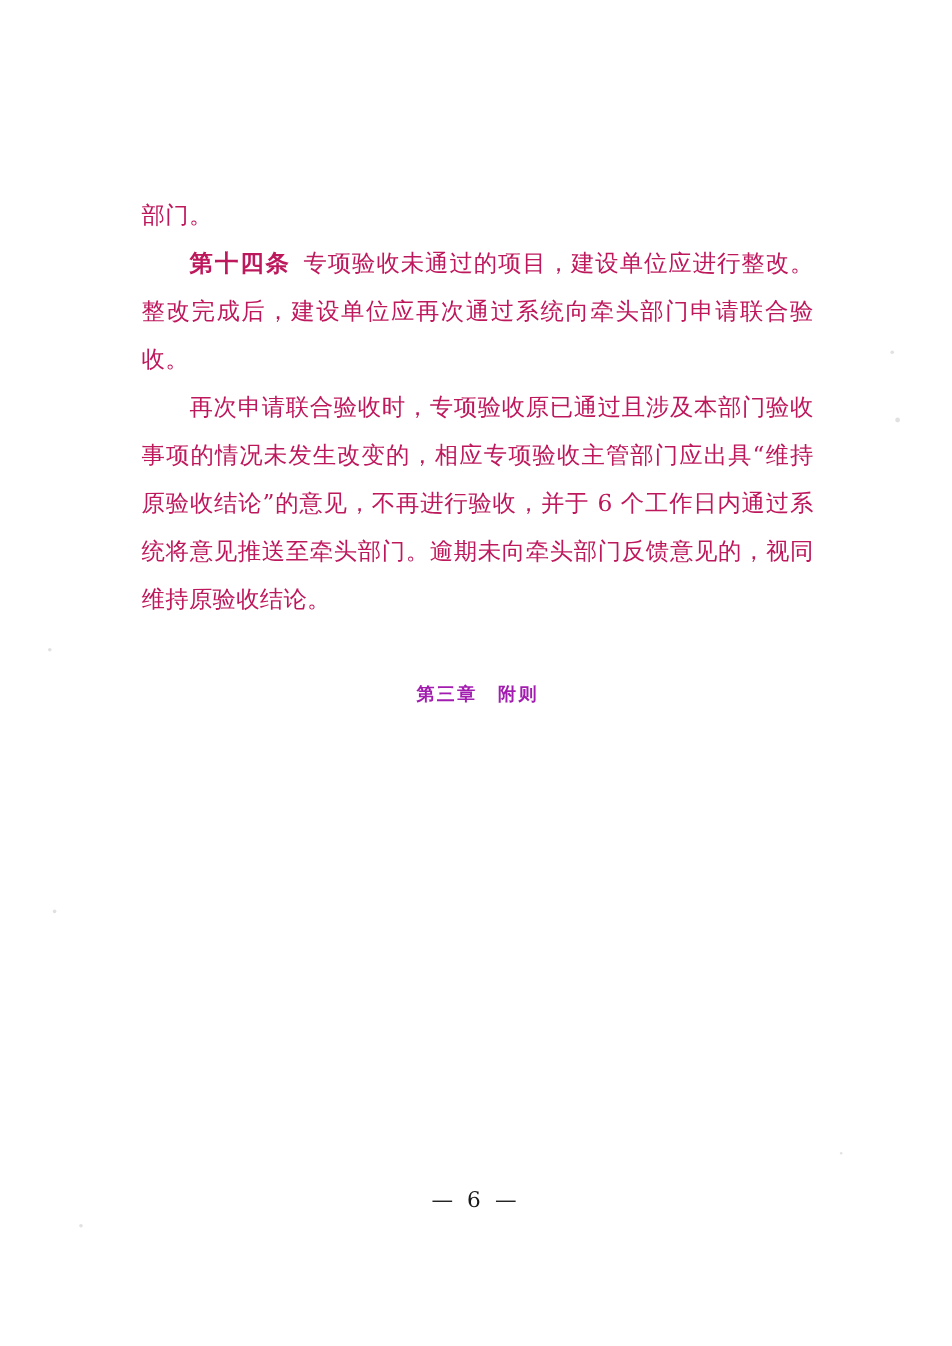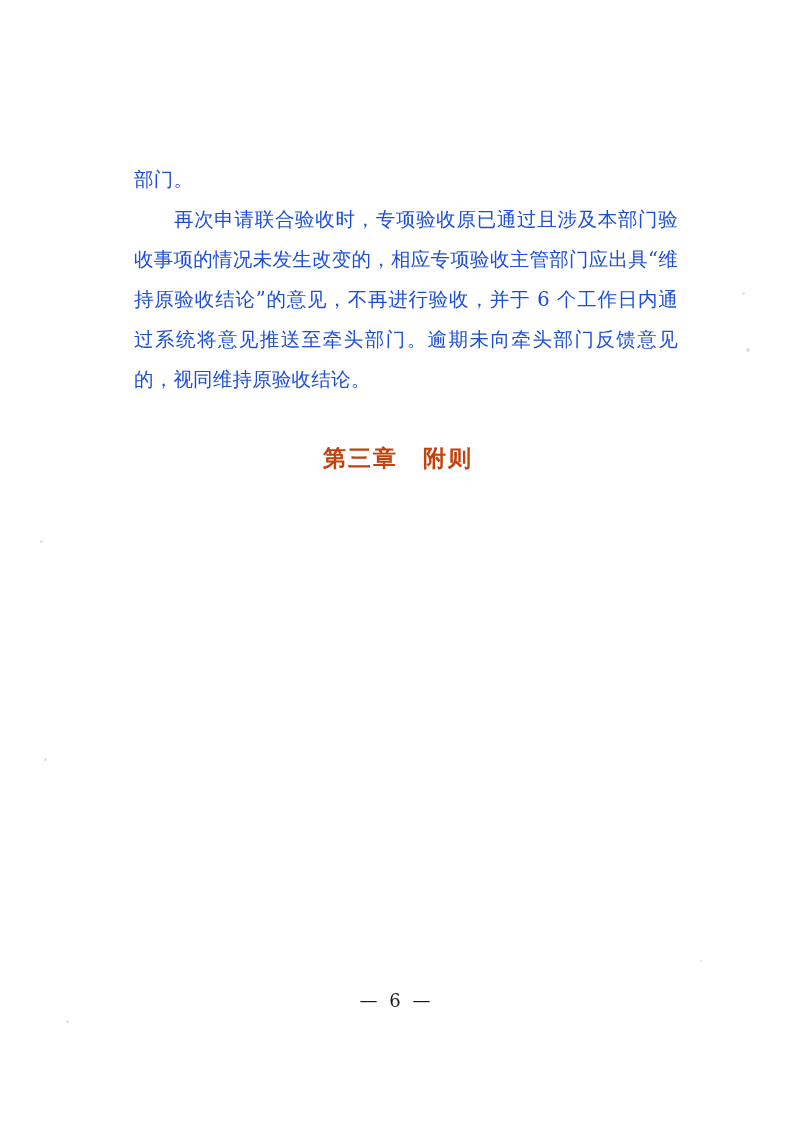--- a/index.html
+++ b/index.html
@@ -32,43 +32,43 @@
     position: absolute;
     left: 118px;
     top: 160px;
     width: 560px;
   }
   .para {
     font-size: 19.5px;
     line-height: 40px;
     text-align: justify;
     text-justify: inter-ideograph;
-    margin: 0 0 0 16px;
+    margin: 0 0 0 0;
     letter-spacing: 0.2px;
-    color: #1d4ed8;
+    color: #be185d;
   }
   .para.indent {
     text-indent: 40px;
   }
   .para b, .lead {
     font-weight: bold;
     letter-spacing: 1px;
   }
   .lead-gap {
     display: inline-block;
     width: 10px;
   }
   .chapter {
-    font-size: 23px;
+    font-size: 15px;
     font-weight: bold;
     text-align: center;
     letter-spacing: 2px;
     line-height: 40px;
     margin: 0;
-    color: #c2410c;
+    color: #a21caf;
   }
   .spacer-lg { height: 38px; }
   .footer {
     position: absolute;
     left: 0;
     top: 990px;
     width: 793px;
     text-align: center;
     font-size: 18px;
     letter-spacing: 3px;
@@ -85,20 +85,21 @@
   <div class="speck" style="left:746px; top:348px; width:4px; height:4px;"></div>
   <div class="speck" style="left:40px; top:540px; width:3px; height:3px;"></div>
   <div class="speck" style="left:44px; top:758px; width:3px; height:3px;"></div>
   <div class="speck" style="left:66px; top:1020px; width:3px; height:3px;"></div>
   <div class="speck" style="left:700px; top:960px; width:2px; height:2px;"></div>
 
   <div class="content">
 
     <p class="para"><span>部门。</span></p>
 
+    <p class="para indent"><b>第十四条</b><span class="lead-gap"></span><span>专项验收未通过的项目，建设单位应进行整改。整改完成后，建设单位应再次通过系统向牵头部门申请联合验收。</span></p>
 
     <p class="para indent"><span>再次申请联合验收时，专项验收原已通过且涉及本部门验收事项的情况未发生改变的，相应专项验收主管部门应出具“维持原验收结论”的意见，不再进行验收，并于 6 个工作日内通过系统将意见推送至牵头部门。逾期未向牵头部门反馈意见的，视同维持原验收结论。</span></p>
 
 
     <div class="spacer-lg"></div>
 
     <p class="chapter">第三章　附则</p>
 
 
 

